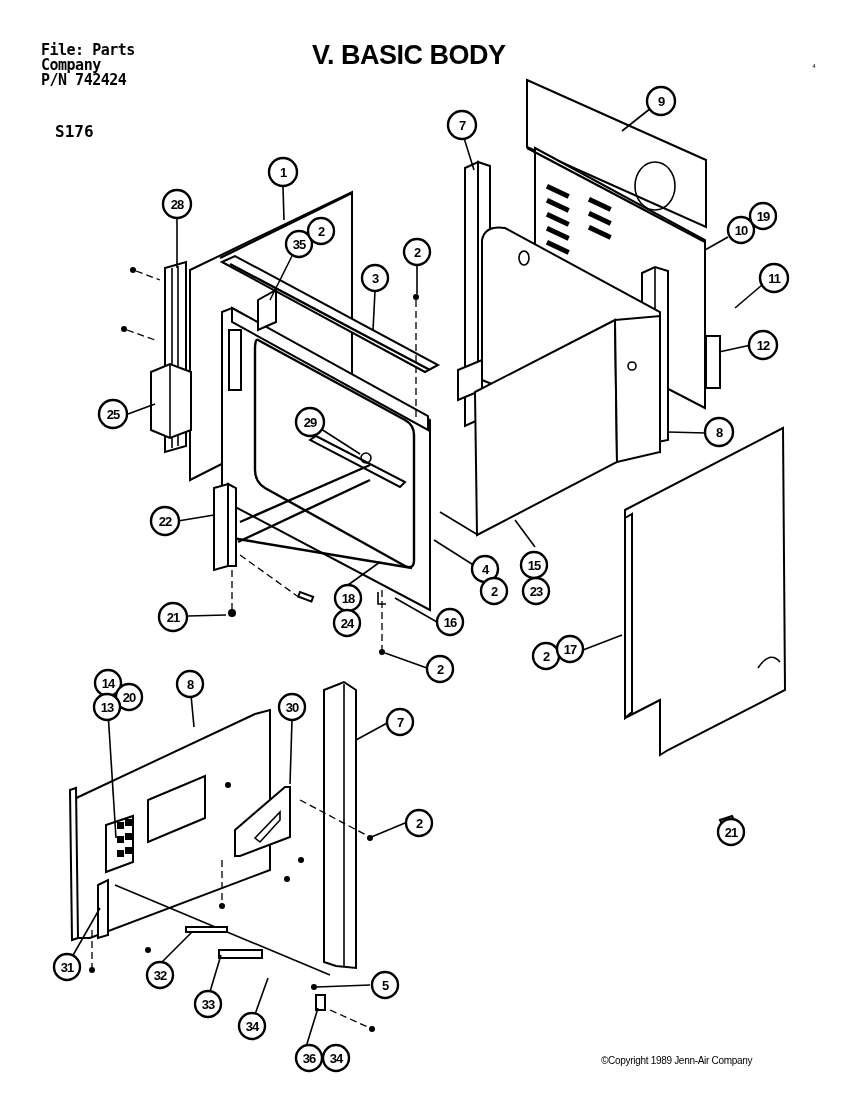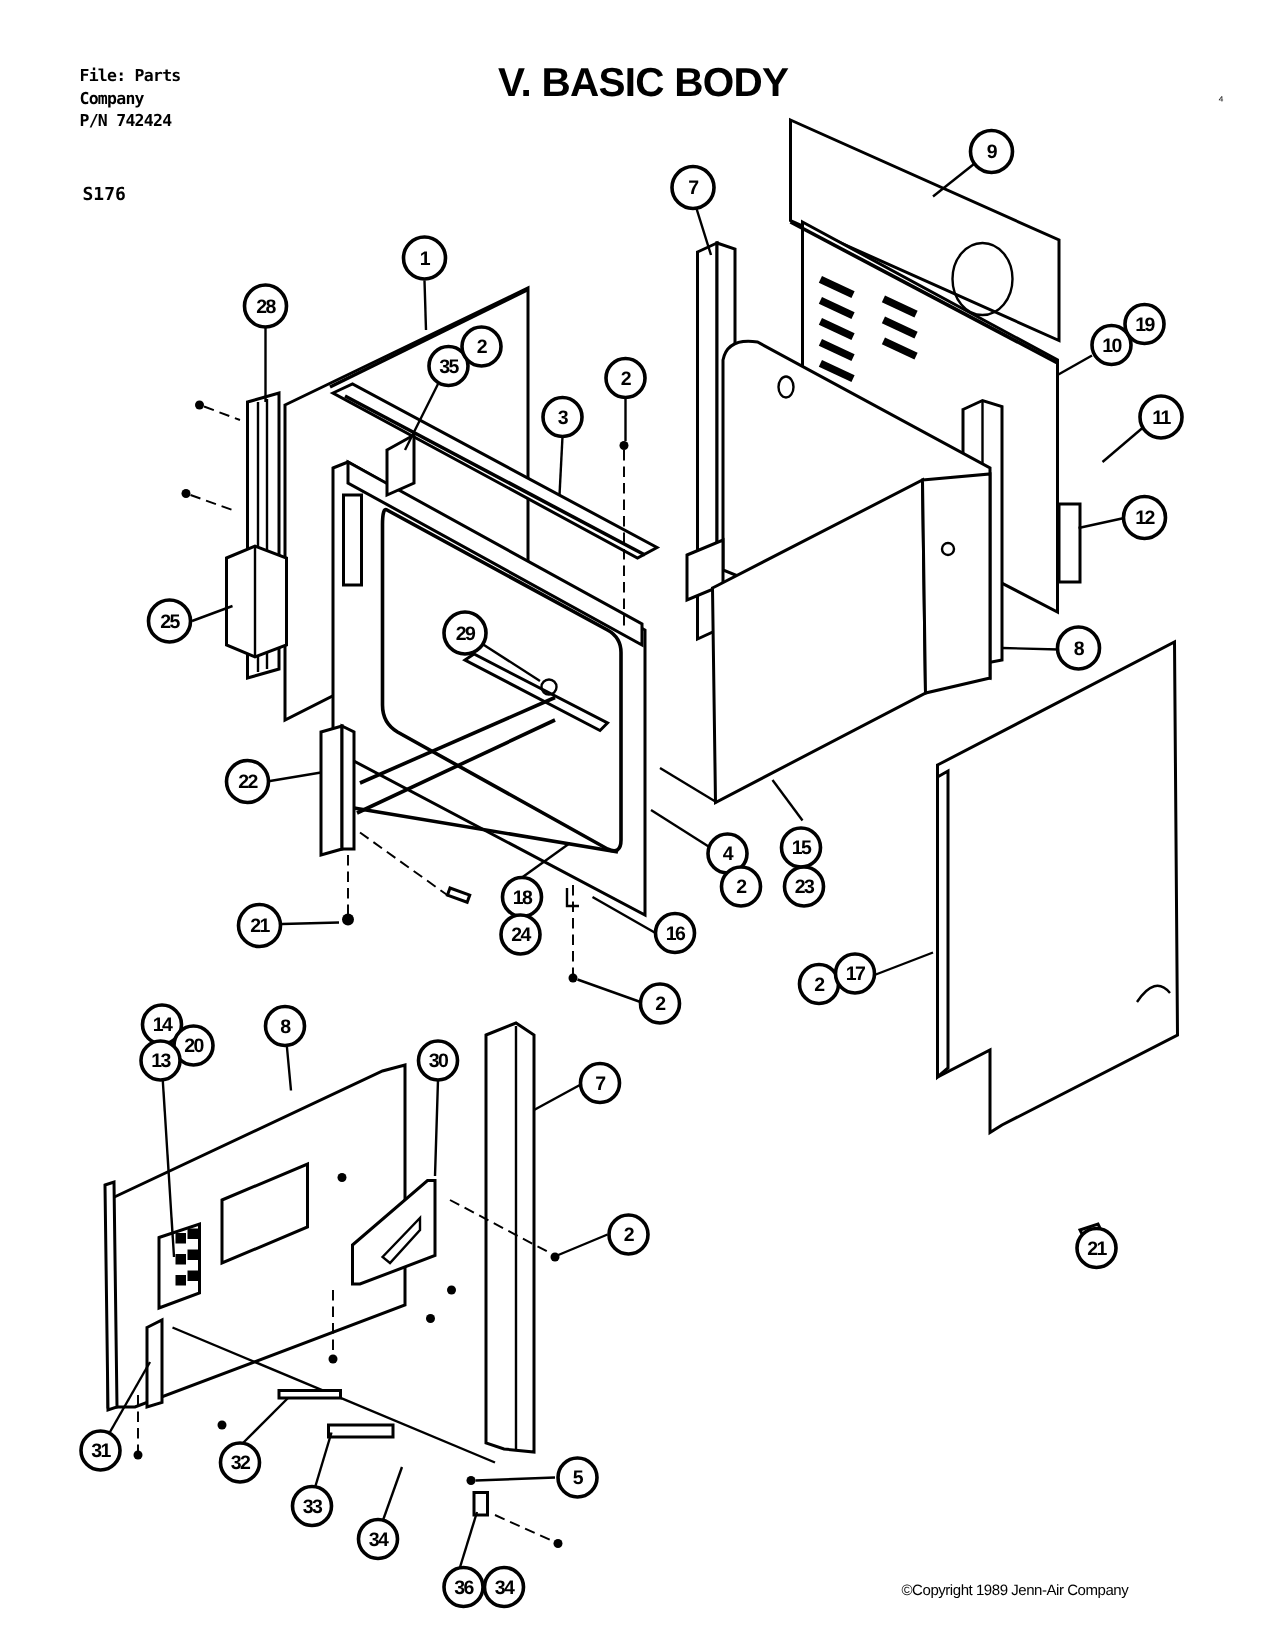--- a/index.html
+++ b/index.html
@@ -1,19 +1,19 @@
 <!DOCTYPE html>
 <html><head>
 <meta charset="utf-8">
 <style>
   html, body { margin:0; padding:0; background:#fff; }
   body { width:848px; height:1100px; position:relative; overflow:hidden; font-family:"Liberation Sans", sans-serif; color:#000; }
-  .hdr { position:absolute; left:53px; top:43px; font-family:"DejaVu Sans Mono", monospace; font-weight:bold; font-size:11px; line-height:15px; letter-spacing:-0.5px; }
-  .model { position:absolute; left:55px; top:122px; font-family:"DejaVu Sans Mono", monospace; font-weight:bold; font-size:12px; }
-  .title { position:absolute; left:332px; top:40px; font-family:"Liberation Sans", sans-serif; font-weight:bold; font-size:27px; letter-spacing:-0.5px; }
+  .hdr { position:absolute; left:41px; top:43px; font-family:"DejaVu Sans Mono", monospace; font-weight:bold; font-size:15px; line-height:15px; letter-spacing:-0.5px; }
+  .model { position:absolute; left:55px; top:122px; font-family:"DejaVu Sans Mono", monospace; font-weight:bold; font-size:16px; }
+  .title { position:absolute; left:312px; top:40px; font-family:"Liberation Sans", sans-serif; font-weight:bold; font-size:27px; letter-spacing:-0.5px; }
   .pagenum { position:absolute; left:420px; top:1099px; font-weight:bold; font-size:14px; }
   .copy { position:absolute; left:601px; top:1055px; font-size:10px; letter-spacing:-0.3px; }
   .mark { position:absolute; left:812px; top:62px; font-size:9px; }
   svg#art { position:absolute; left:0; top:0; }
   .c circle { fill:#fff; stroke:#000; stroke-width:2.4; }
   .c text { font-family:"Liberation Sans", sans-serif; font-weight:bold; font-size:13px; text-anchor:middle; dominant-baseline:central; letter-spacing:-1px; }
   .ln { stroke:#000; stroke-width:1.6; fill:none; }
   .lnb { stroke:#000; stroke-width:2.4; fill:none; }
   .dash { stroke:#000; stroke-width:1.3; fill:none; stroke-dasharray:7 4; }
   .pnl { stroke:#000; stroke-width:2; fill:#fff; }

